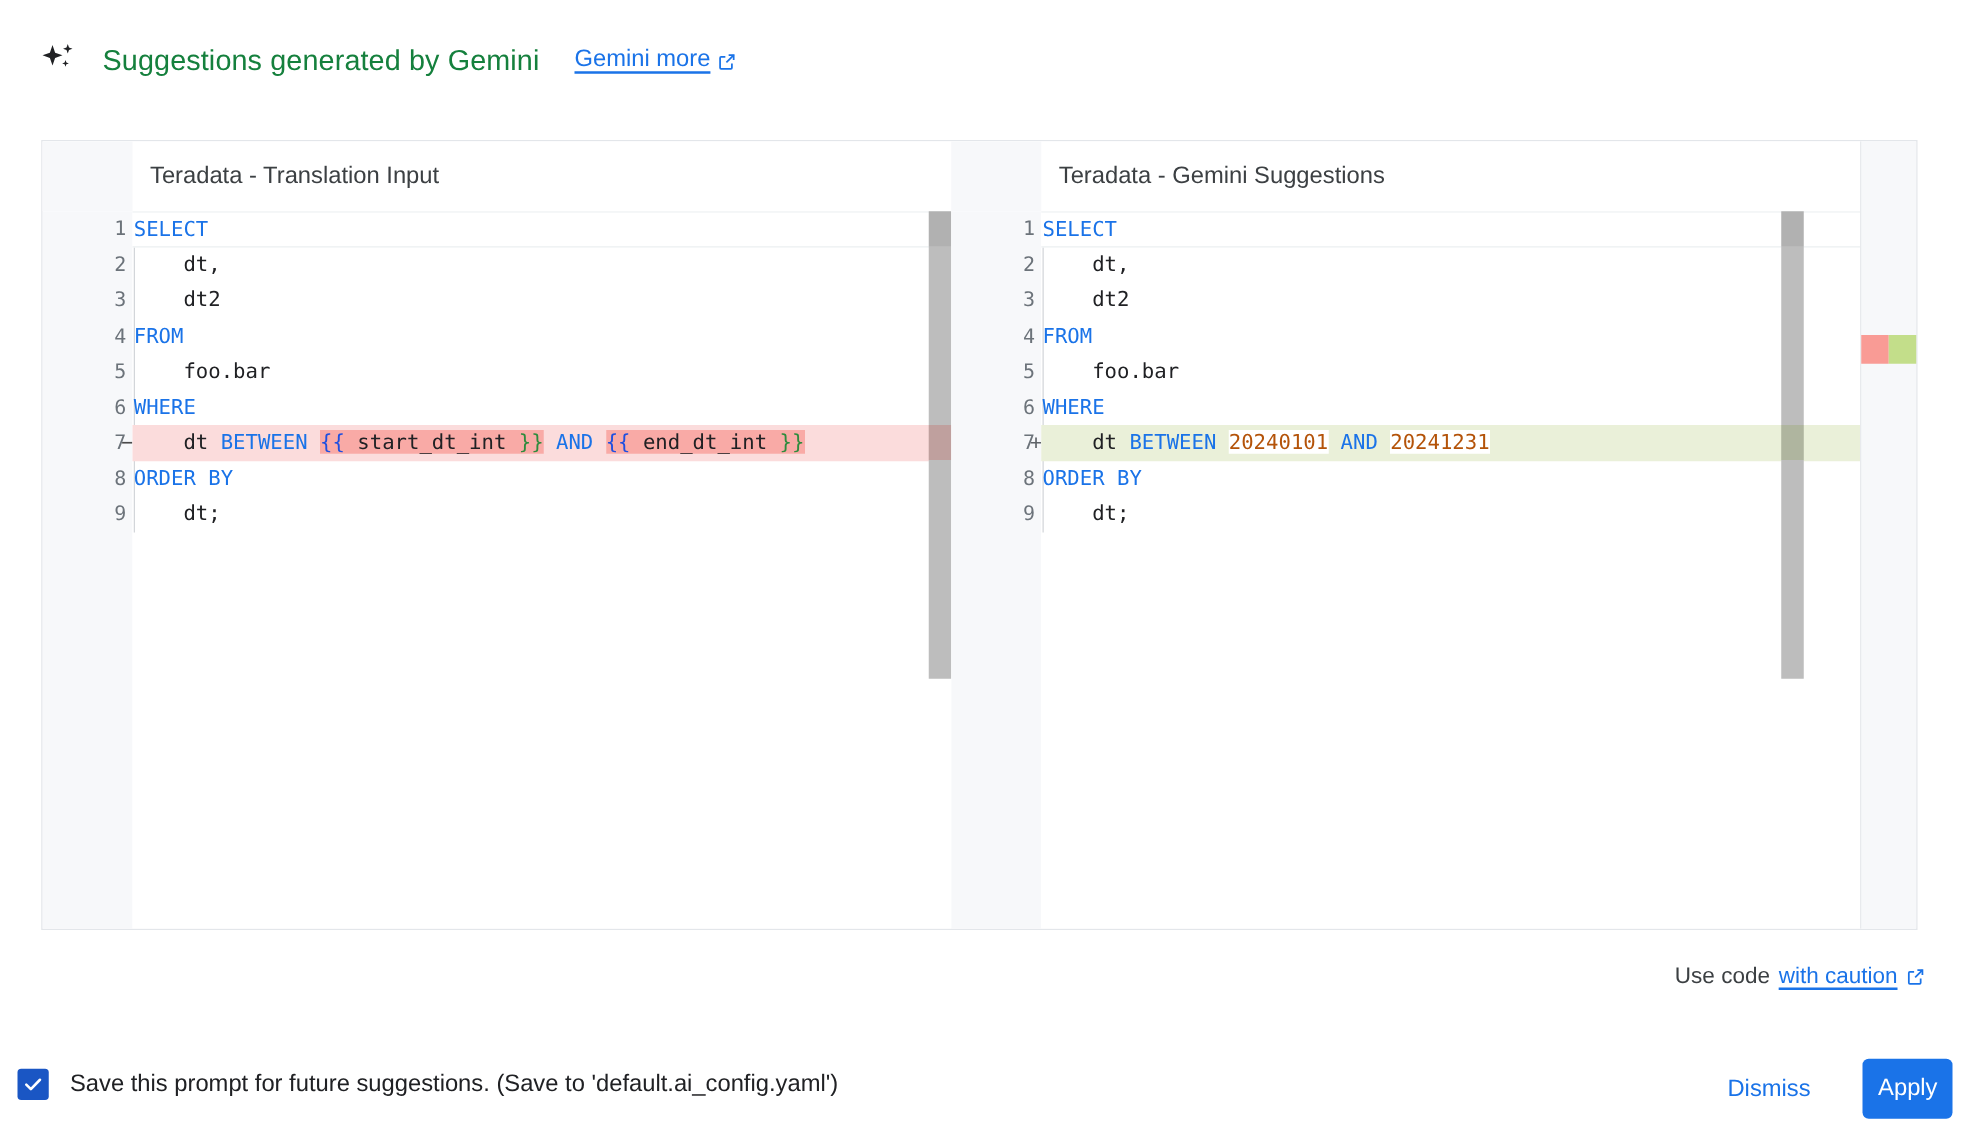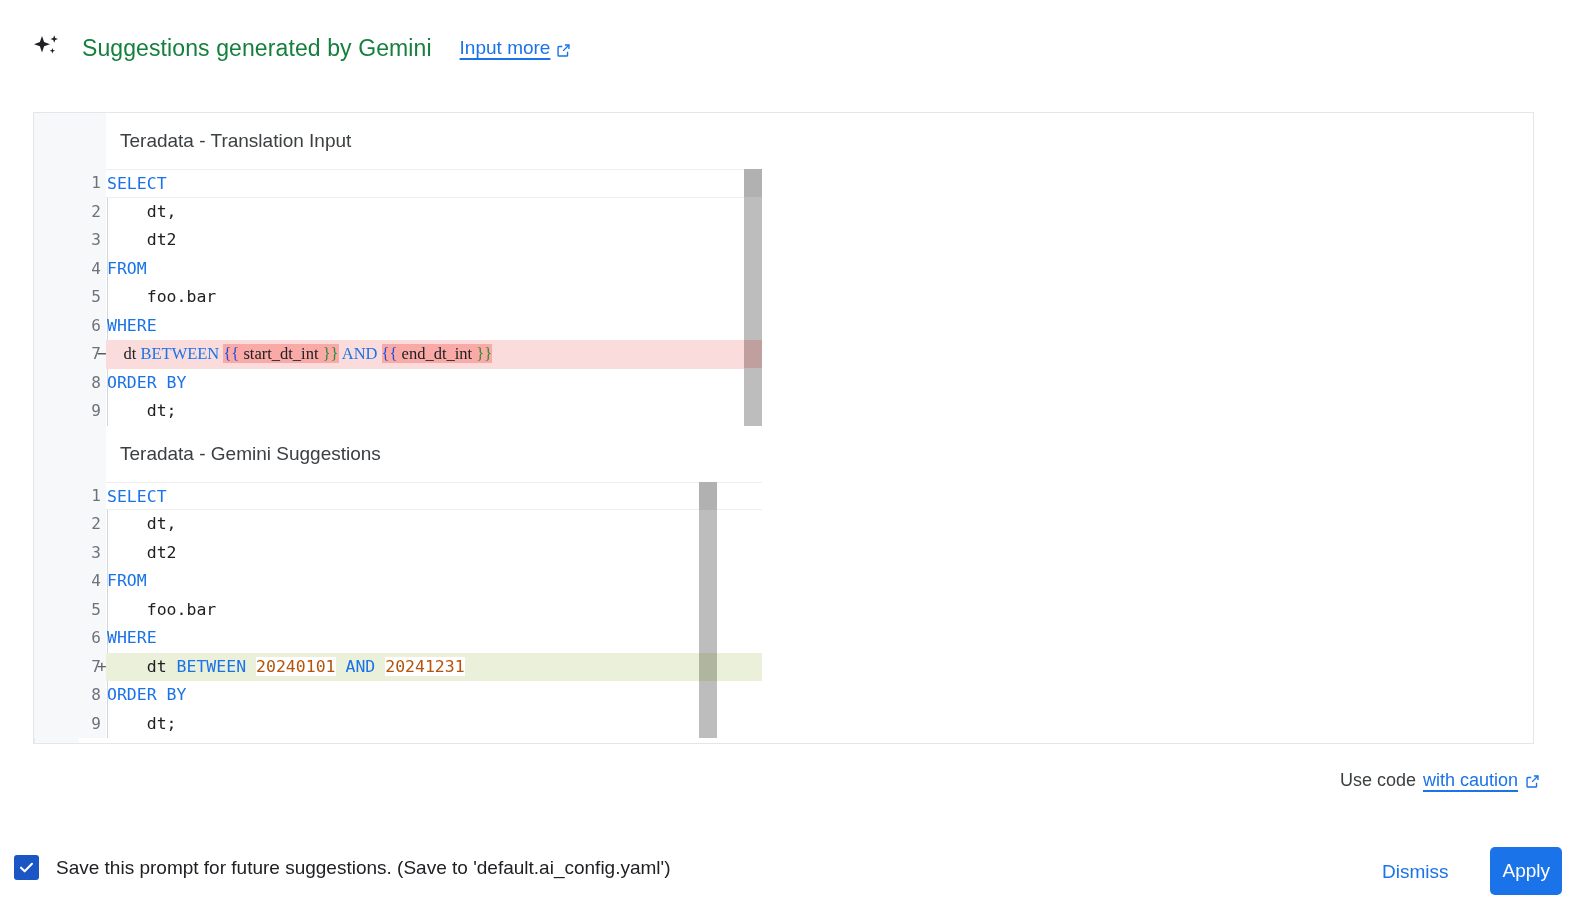--- a/index.html
+++ b/index.html
@@ -33,21 +33,20 @@
   .ext-icon { width: 15px; height: 15px; display: block; }
 
   
   .diff-wrap {
     position: absolute; left: 33px; top: 112px;
     width: 1501px; height: 632px;
     border: 1px solid #e3e6ea;
     background: #ffffff;
     display: flex;
     overflow: hidden;
-    flex-direction: column;
   }
   .pane { position: relative; height: 100%; display: flex; flex-direction: column; }
   .pane-left  { width: 728px; }
   .pane-right { width: 728px; }
 
   .pane-head {
     height: 56px; display: flex; align-items: center;
     background: #ffffff;
     flex: 0 0 56px;
   }
@@ -80,21 +79,21 @@
 
   .code-col { flex: 1 1 auto; position: relative; height: 100%; background: #fff; }
   .code-row {
     height: 28.5px; line-height: 28.5px;
     font-family: "DejaVu Sans Mono", monospace;
     font-size: 16.5px; color: #202124;
     white-space: pre; position: relative;
     padding-left: 1px;
   }
   .code-row.first { border-top: 1px solid #eceff1; border-bottom: 1px solid #eceff1; }
-  .code-row.del { background: #fbdcdc; font-family: Liberation Serif, serif; }
+  .code-row.del { background: #fbdcdc; }
   .code-row.add { background: #eaf0d9; }
 
   
   .indent-guide {
     position: absolute; left: 1px; top: 0; bottom: 0; width: 1px;
     background: #d3d6da;
   }
 
   
   .kw   { color: #1a73e8; }
@@ -181,21 +180,21 @@
   <div class="header">
     <span class="spark-icon">
       <svg viewBox="0 0 34 34" xmlns="http://www.w3.org/2000/svg">
         <path d="M12 5 L14.1 11.1 L20 13.2 L14.1 15.3 L12 21.4 L9.9 15.3 L4 13.2 L9.9 11.1 Z" fill="#202124"></path>
         <path d="M24.2 4.2 L25.2 7.0 L28 8.0 L25.2 9.0 L24.2 11.8 L23.2 9.0 L20.4 8.0 L23.2 7.0 Z" fill="#202124"></path>
         <path d="M22.4 17.0 L23.1 19.0 L25.1 19.7 L23.1 20.4 L22.4 22.4 L21.7 20.4 L19.7 19.7 L21.7 19.0 Z" fill="#202124"></path>
       </svg>
     </span>
     <span class="header-title">Suggestions generated by Gemini</span>
     <span class="learn-more">
-      <span>Input more</span>
+      <span>Gemini more</span>
       <span class="ext-icon">
         <svg viewBox="0 0 16 16" xmlns="http://www.w3.org/2000/svg" fill="none" stroke="#1a73e8" stroke-width="1.5">
           <path d="M9.5 2.2h4.3v4.3"></path>
             <path d="M13.8 2.2 L7.6 8.4"></path>
           <path d="M12.3 9.4v3.6a.9.9 0 0 1-.9.9H3.1a.9.9 0 0 1-.9-.9V4.7a.9.9 0 0 1 .9-.9h3.6"></path>
         </svg>
       </span>
     </span>
   </div>
 

